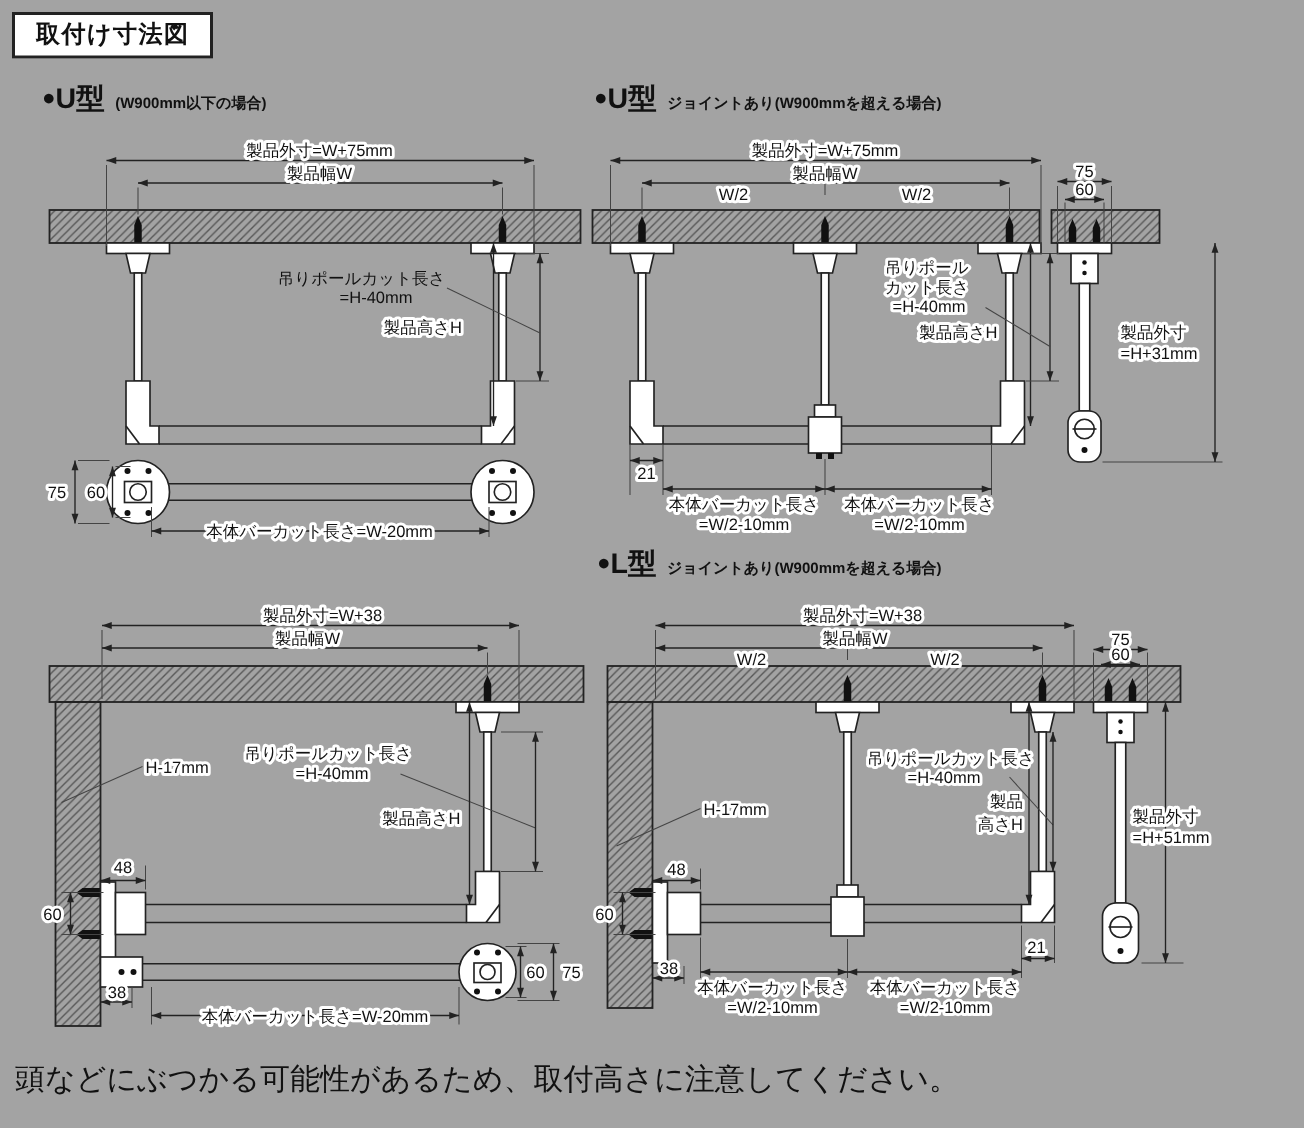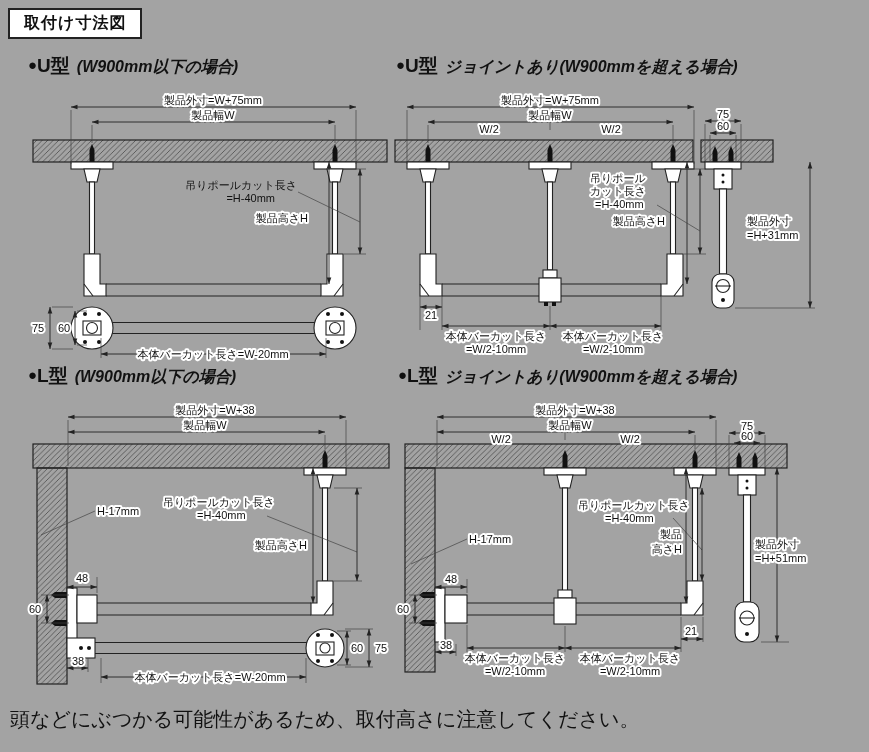--- a/index.html
+++ b/index.html
@@ -3,21 +3,21 @@
 <meta charset="utf-8">
 <style>
   html,body{margin:0;padding:0;background:#fff;}
   #stage{position:relative;width:869px;height:752px;background:#a3a3a3;overflow:hidden;
          font-family:"Liberation Sans",sans-serif;color:#111;}
   .title-box{position:absolute;left:8px;top:8px;border:2px solid #222;background:#fff;
              padding:3px 14px;font-size:16px;font-weight:bold;letter-spacing:1px;}
   .sec{position:absolute;white-space:nowrap;}
   .sec .bullet{font-size:15px;font-weight:bold;vertical-align:2px;}
   .sec .sec-type{font-size:19px;font-weight:bold;margin-right:7px;}
-  .sec .sec-cond{font-size:16px;font-weight:bold;font-style:italic;}
+  .sec .sec-cond{font-size:10px;font-weight:bold;}
   .note{position:absolute;left:10px;top:706px;font-size:20px;color:#111;text-align:center;}
   svg.panel{position:absolute;overflow:visible;}
   svg text{font-family:"Liberation Sans",sans-serif;font-size:11px;fill:#111;}
   .halo{paint-order:stroke;stroke:#fff;stroke-width:4px;stroke-linejoin:round;}
   .pt{fill:#fff;stroke:#222;stroke-width:1.1;}
   .ln{stroke:#222;stroke-width:1.1;fill:none;}
   .dm{stroke:#222;stroke-width:0.9;fill:none;}
   .ext{stroke:#444;stroke-width:0.7;fill:none;}
   .blk{fill:#111;stroke:none;}
   .hatchrect{stroke:#222;stroke-width:1.2;}
@@ -27,23 +27,20 @@
 
 <div id="stage">
 
   <div class="title-box">取付け寸法図</div>
 
   <div class="sec" style="left:28px;top:53px">
     <span class="bullet">●</span><span class="sec-type">U型</span><span class="sec-cond">(W900mm以下の場合)</span>
   </div>
   <div class="sec" style="left:396px;top:53px">
     <span class="bullet">●</span><span class="sec-type">U型</span><span class="sec-cond">ジョイントあり(W900mmを超える場合)</span>
-  </div>
-  <div class="sec" style="left:28px;top:363px">
-    <span class="bullet">●</span><span class="sec-type">L型</span><span class="sec-cond">(W900mm以下の場合)</span>
   </div>
   <div class="sec" style="left:398px;top:363px">
     <span class="bullet">●</span><span class="sec-type">L型</span><span class="sec-cond">ジョイントあり(W900mmを超える場合)</span>
   </div>
 
   <svg class="panel" style="left:25px;top:86px" width="370" height="288" viewBox="0 0 370 288">
     <defs>
       <pattern id="ht1" width="5.5" height="5.5" patternUnits="userSpaceOnUse">
         <path d="M-1.5 7 L7 -1.5 M-1.5 1.5 L1.5 -1.5 M4 7 L7 4" stroke="#555" stroke-width="0.9"></path>
       </pattern>

